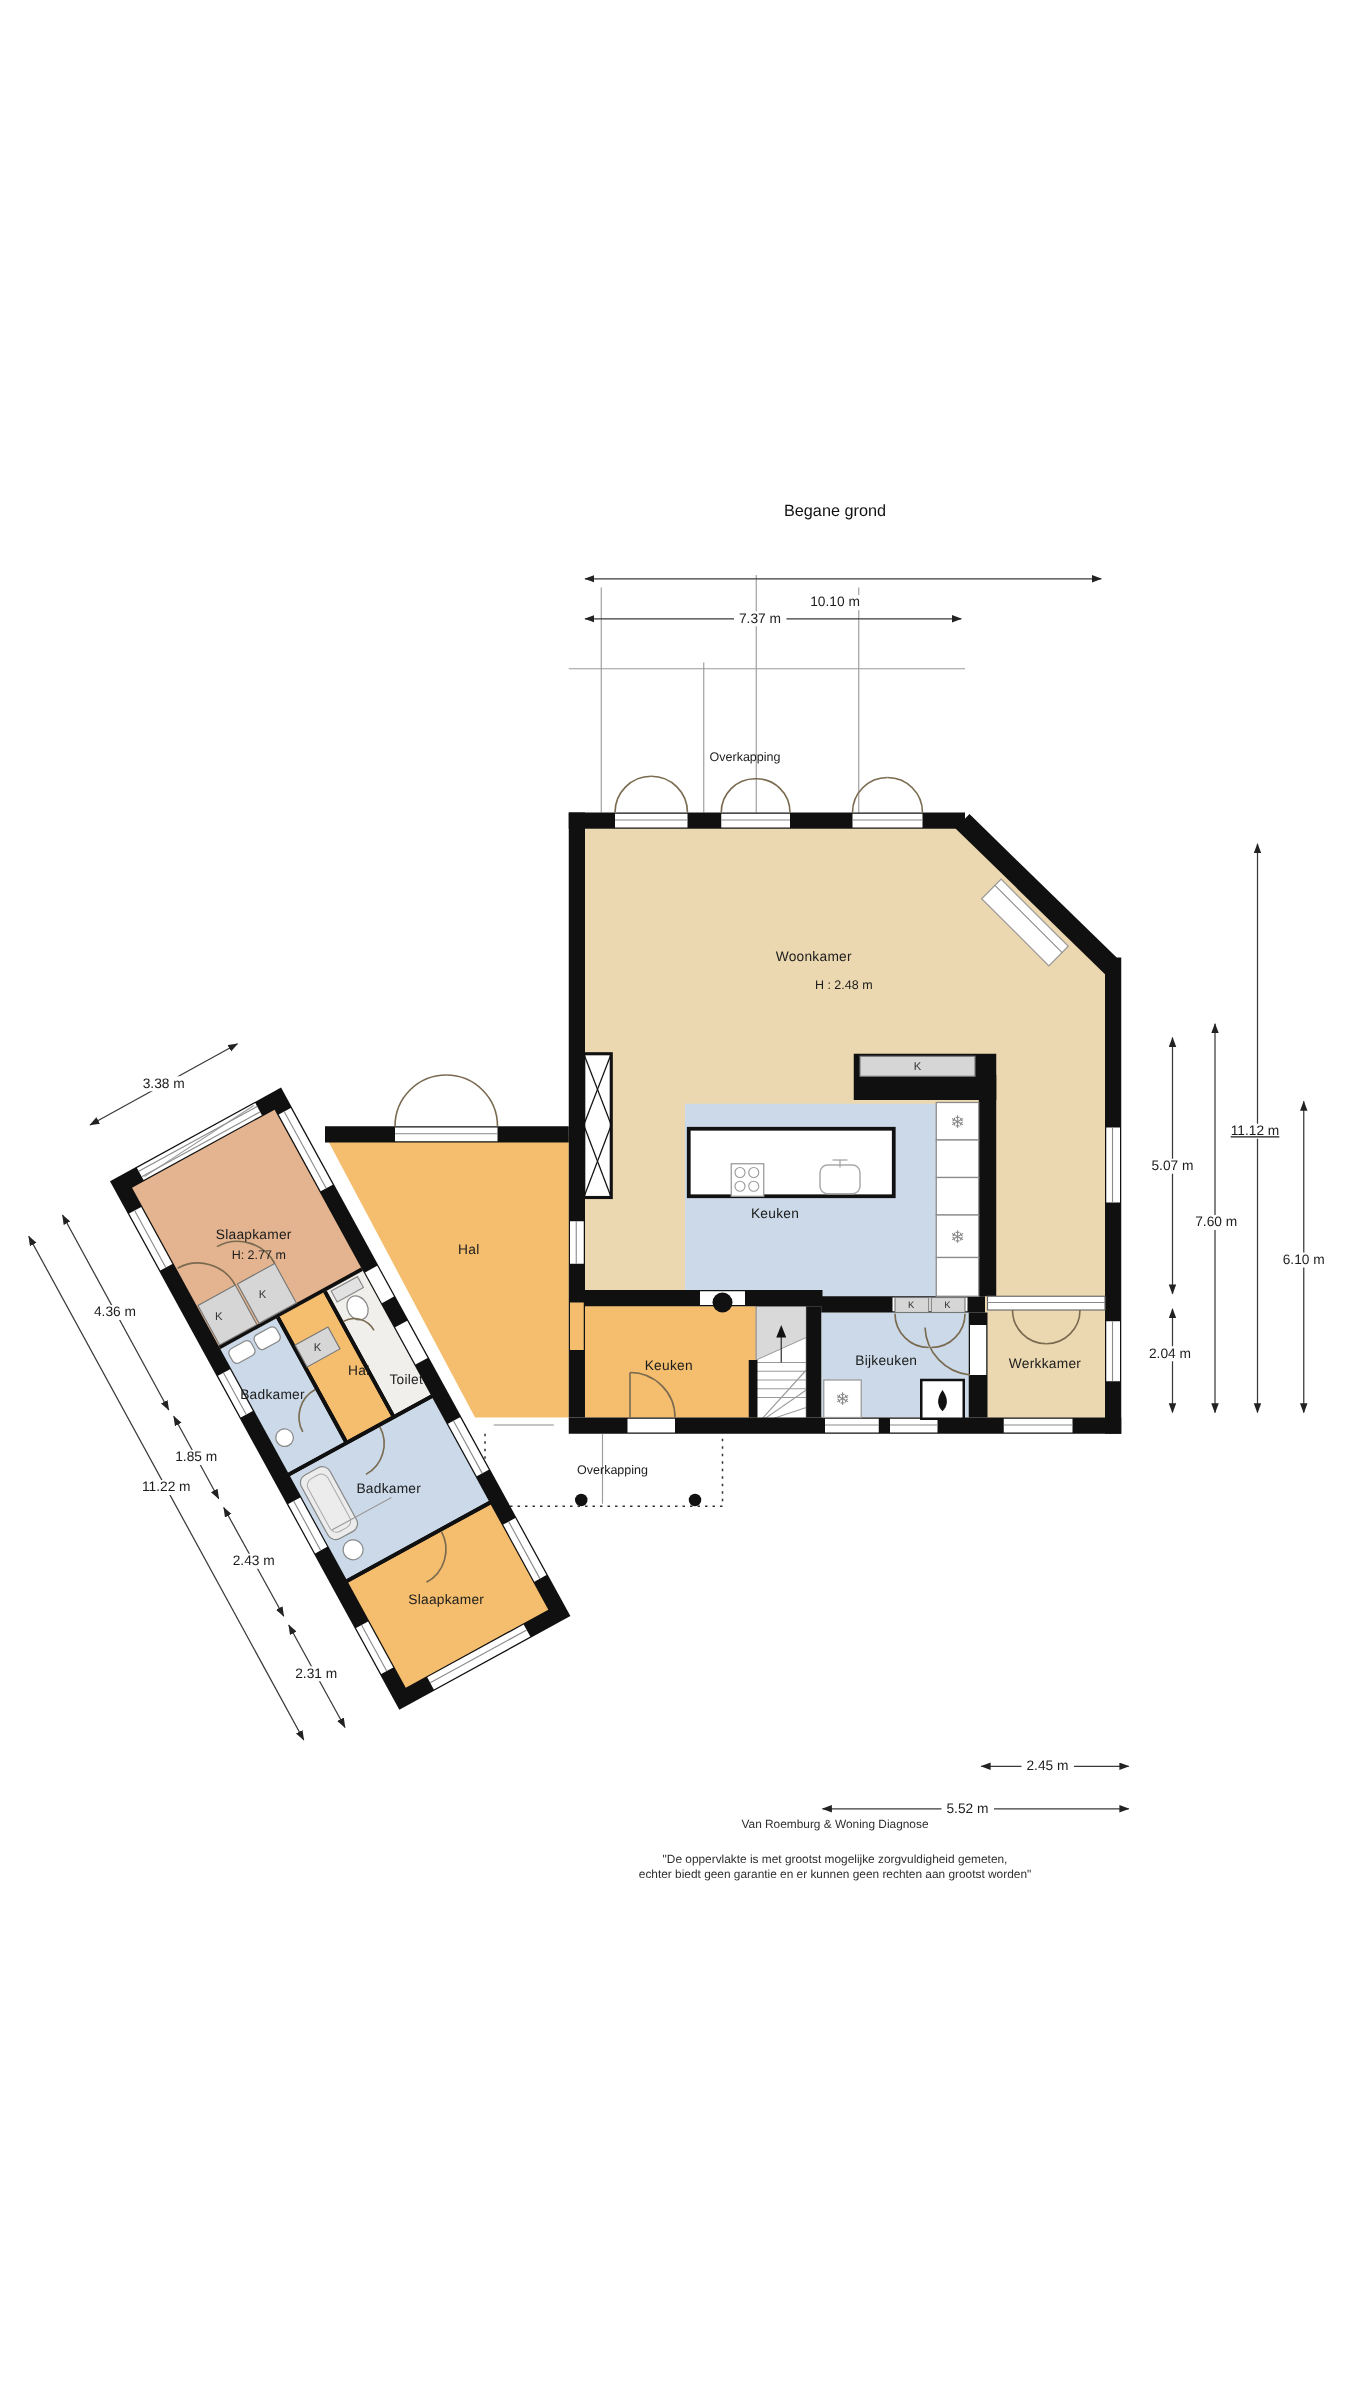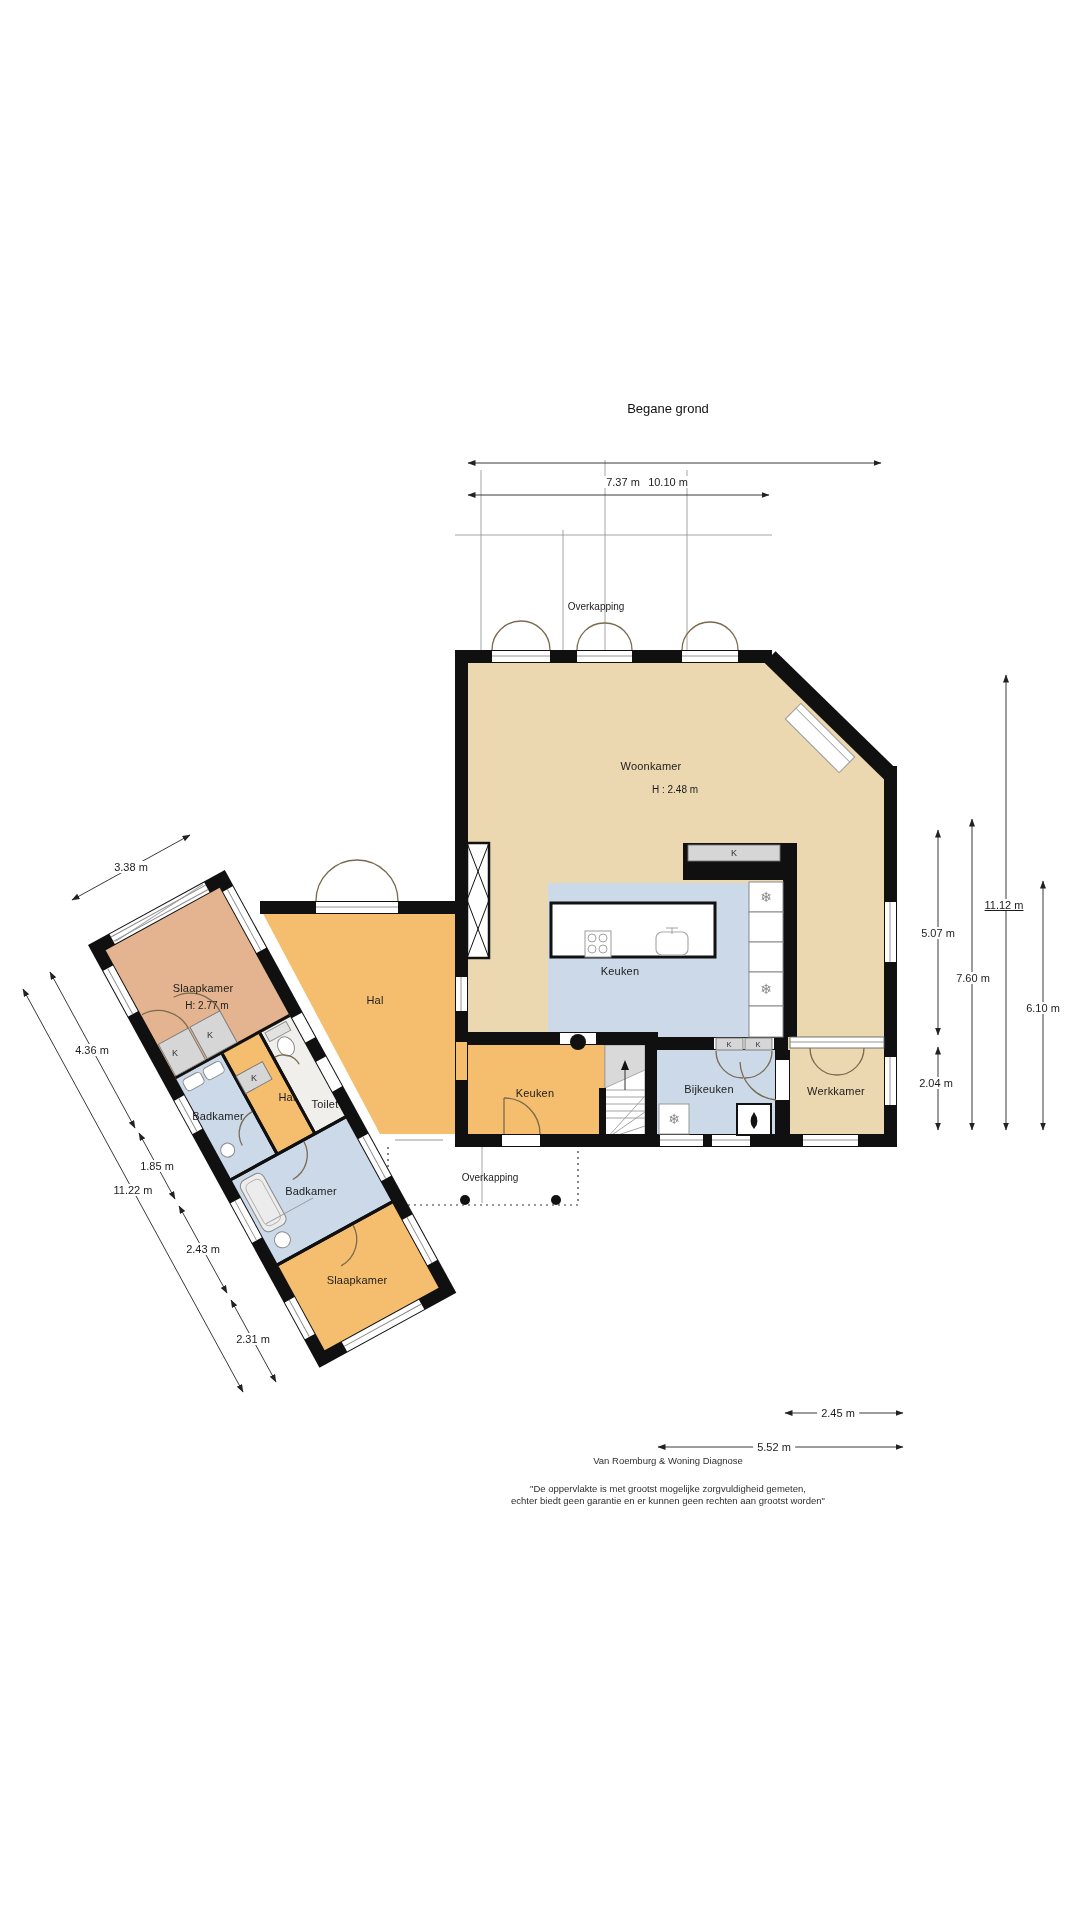--- a/index.html
+++ b/index.html
@@ -282,21 +282,21 @@
     <line class="dimline" x1="231" y1="1300" x2="276" y2="1382" marker-start="url(#ar)" marker-end="url(#ar)"></line>
     <line class="dimline" x1="23" y1="989" x2="243" y2="1392" marker-start="url(#ar)" marker-end="url(#ar)"></line>
     <line class="dimline" x1="785" y1="1413" x2="903" y2="1413" marker-start="url(#ar)" marker-end="url(#ar)"></line>
     <line class="dimline" x1="658" y1="1447" x2="903" y2="1447" marker-start="url(#ar)" marker-end="url(#ar)"></line>
   </g>
 </svg>
 
   <div class="title" style="left:668px;top:408px;">Begane grond</div>
 
   <div class="dim" style="left:668px;top:463px;margin-top:19px;">10.10 m</div>
-  <div class="dim" style="left:608px;top:482px;margin-left:15px;">7.37 m</div>
+  <div class="dim" style="left:608px;top:495px;">7.37 m</div>
   <div class="dim" style="left:938px;top:933px;">5.07 m</div>
   <div class="dim" style="left:936px;top:1083px;">2.04 m</div>
   <div class="dim" style="left:973px;top:978px;">7.60 m</div>
   <div class="dim" style="left:1004px;top:905px;text-decoration:underline;">11.12 m</div>
   <div class="dim" style="left:1043px;top:1008px;">6.10 m</div>
   <div class="dim" style="left:131px;top:867px;">3.38 m</div>
   <div class="dim" style="left:92px;top:1050px;">4.36 m</div>
   <div class="dim" style="left:157px;top:1166px;">1.85 m</div>
   <div class="dim" style="left:133px;top:1190px;">11.22 m</div>
   <div class="dim" style="left:203px;top:1249px;">2.43 m</div>

